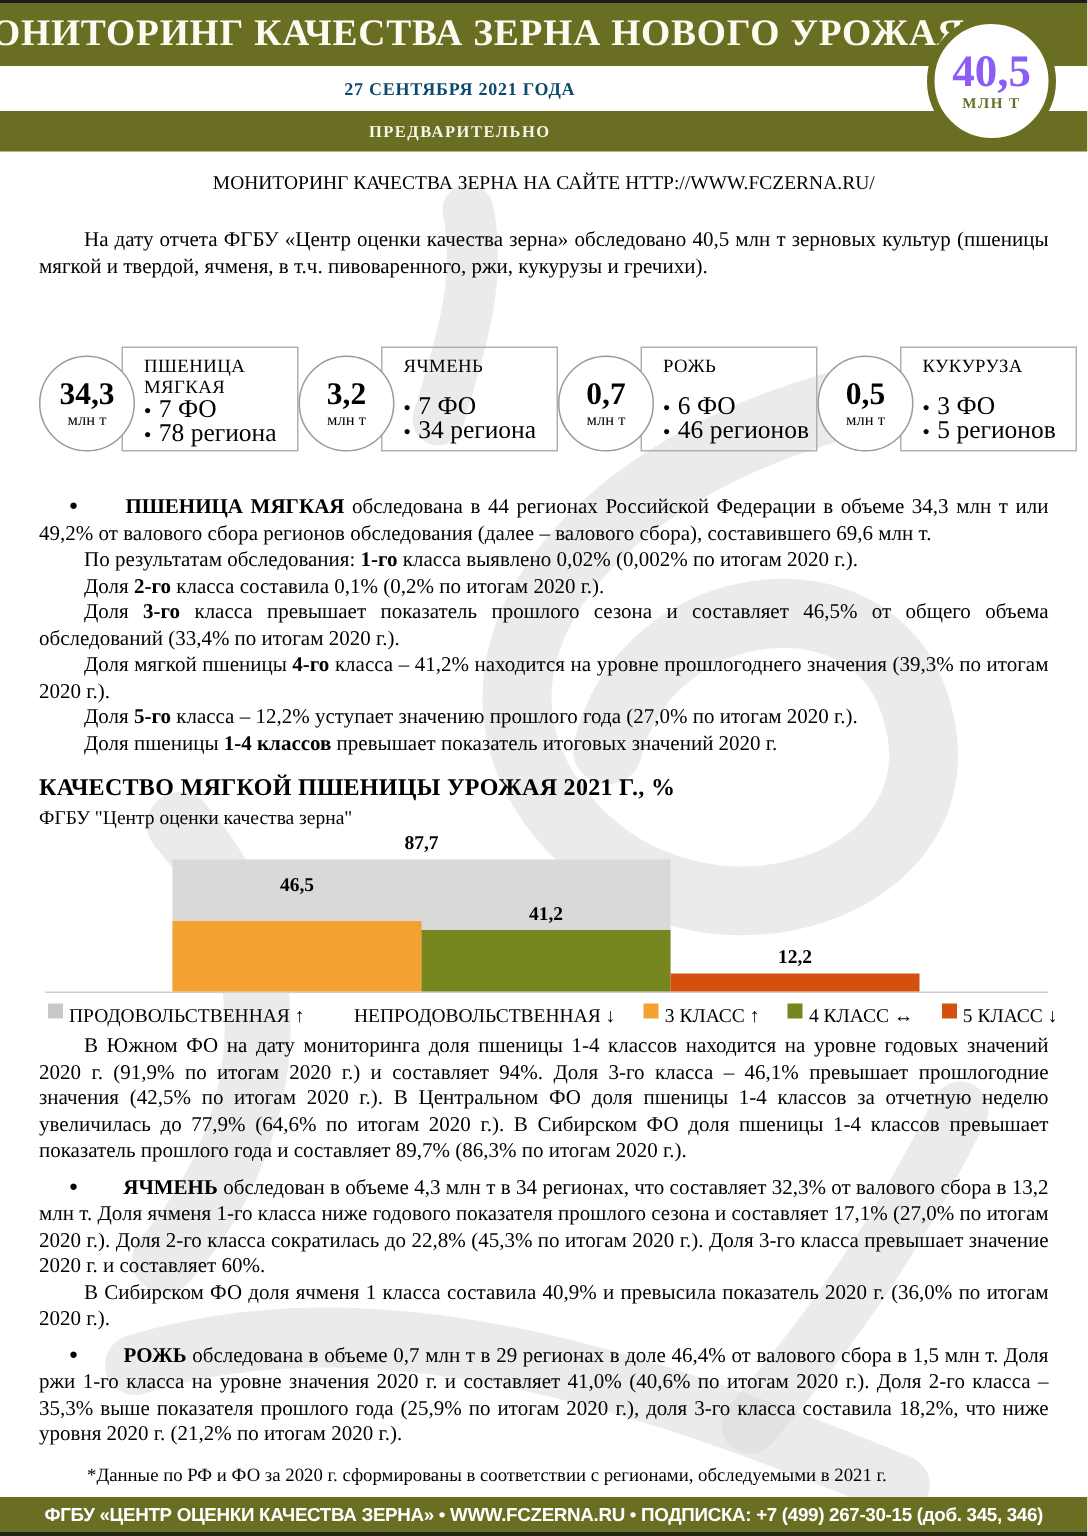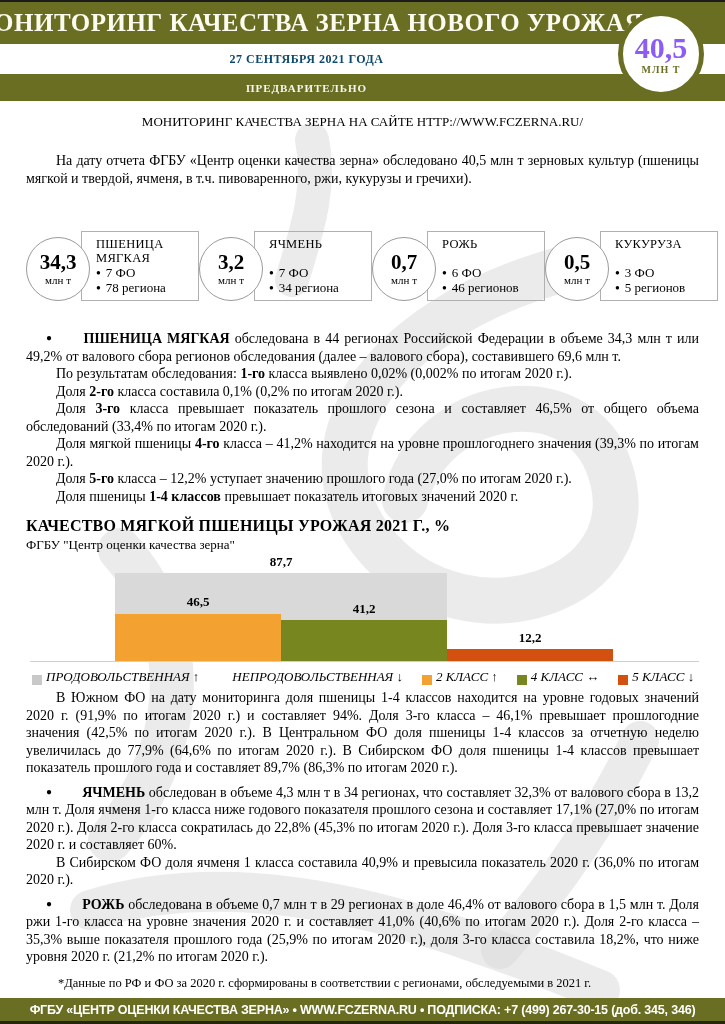--- a/index.html
+++ b/index.html
@@ -38,40 +38,40 @@
     position:relative;z-index:3;flex:0 0 auto;
   }
   .circle .num{font-weight:bold;font-size:21px;line-height:21px;}
   .circle .unit{font-size:11px;margin-top:1px;}
   .cardbox{
     margin-left:-9px;margin-top:24px;width:98px;height:58px;border:1px solid #b0b0b0;
     padding:5px 4px 5px 14px;display:flex;flex-direction:column;justify-content:space-between;
     background:transparent;
   }
   .cardtitle{font-size:12.5px;line-height:14px;letter-spacing:.3px;}
-  .cardbullets{margin:0;padding:0;list-style:none;font-size:13px;line-height:15px;}
+  .cardbullets{margin:0;padding:0;list-style:none;font-size:17px;line-height:15px;}
   .cardbullets li::before{content:"●";font-size:8px;vertical-align:2px;margin-right:5px;}
   
   .rich{margin:0;}
   .blt{font-size:10px;vertical-align:2px;padding-right:30px;}
   .p-bullet{margin-top:6px;}
   .wheat-block{margin-top:28px;}
   .after-chart{margin-top:4px;}
   .barley-block{margin-top:2px;}
   .rye-block{margin-top:4px;}
   
   .chart-sec{margin-top:12px;}
   .chart-title{margin:0;font-size:16px;font-weight:bold;letter-spacing:.2px;}
   .chart-sub{font-size:13px;margin-top:2px;}
   .chart{position:relative;height:107px;margin-top:2px;}
   .axis-line{position:absolute;left:4px;right:0;bottom:0;height:1px;background:#cfcfcf;}
   .bar{position:absolute;bottom:1px;}
   .bar-label{position:absolute;font-weight:bold;font-size:13px;transform:translateX(-50%);white-space:nowrap;}
   .legend{display:flex;align-items:center;margin:7px 0 0 6px;}
-  .legend-item{display:flex;align-items:flex-end;margin-right:19px;font-size:13px;white-space:nowrap;font-style:italic;}
+  .legend-item{display:flex;align-items:flex-start;margin-right:19px;font-size:13px;white-space:nowrap;}
   .legend-swatch{width:10px;height:10px;margin-right:4px;flex:0 0 auto;}
   
   .footnote{margin:10px 0 0 32px;font-size:12.5px;}
   footer{
     position:absolute;left:0;bottom:0;width:100%;z-index:5;
   }
   .footer-band{
     background:#6A6E23;height:23px;display:flex;align-items:center;justify-content:center;
   }
   .footer-band span{
@@ -182,38 +182,38 @@
     </div>
 
   <section class="chart-sec">
     <h2 class="chart-title">КАЧЕСТВО МЯГКОЙ ПШЕНИЦЫ УРОЖАЯ 2021 Г., %</h2>
     <div class="chart-sub">ФГБУ "Центр оценки качества зерна"</div>
     <div class="chart" id="chart">
       <div class="axis-line"></div>
     <div class="bar" style="left: 89px; width: 332px; height: 88px; background: rgb(217, 217, 217);"></div>
         <div class="bar-label" style="left: 255px; bottom: 92px;">87,7</div>
         <div class="bar" style="left: 89px; width: 166px; height: 47px; background: rgb(243, 162, 50);"></div>
-        <div class="bar-label" style="left: 172px; bottom: 52px;">46,5</div>
+        <div class="bar-label" style="left: 172px; bottom: 64px;">46,5</div>
         <div class="bar" style="left: 255px; width: 166px; height: 41px; background: rgb(119, 134, 31);"></div>
         <div class="bar-label" style="left: 338px; bottom: 45px;">41,2</div>
         <div class="bar" style="left: 421px; width: 166px; height: 12px; background: rgb(212, 80, 15);"></div>
         <div class="bar-label" style="left: 504px; bottom: 16px;">12,2</div>
       </div>
     <div class="legend" id="legend">
         <div class="legend-item">
           <span class="legend-swatch" style="background: rgb(200, 200, 200);"></span>
           <span>ПРОДОВОЛЬСТВЕННАЯ ↑</span>
         </div>
         <div class="legend-item">
           <span class="legend-swatch" style="background: rgb(255, 255, 255);"></span>
           <span>НЕПРОДОВОЛЬСТВЕННАЯ ↓</span>
         </div>
         <div class="legend-item">
           <span class="legend-swatch" style="background: rgb(243, 162, 50);"></span>
-          <span>2 КЛАСС ↑</span>
+          <span>3 КЛАСС ↑</span>
         </div>
         <div class="legend-item">
           <span class="legend-swatch" style="background: rgb(119, 134, 31);"></span>
           <span>4 КЛАСС ↔</span>
         </div>
         <div class="legend-item">
           <span class="legend-swatch" style="background: rgb(212, 80, 15);"></span>
           <span>5 КЛАСС ↓</span>
         </div>
       </div>

